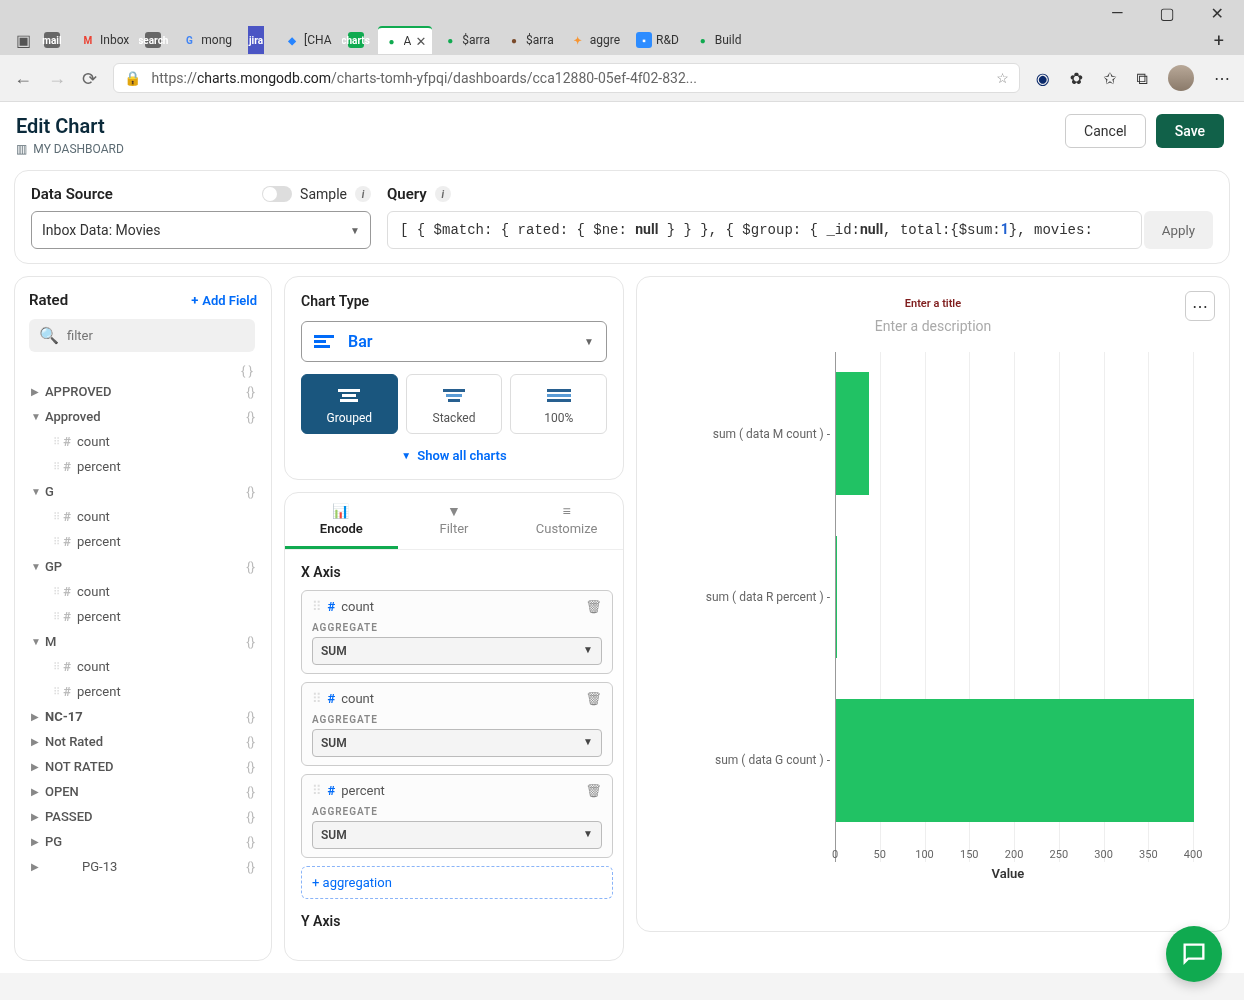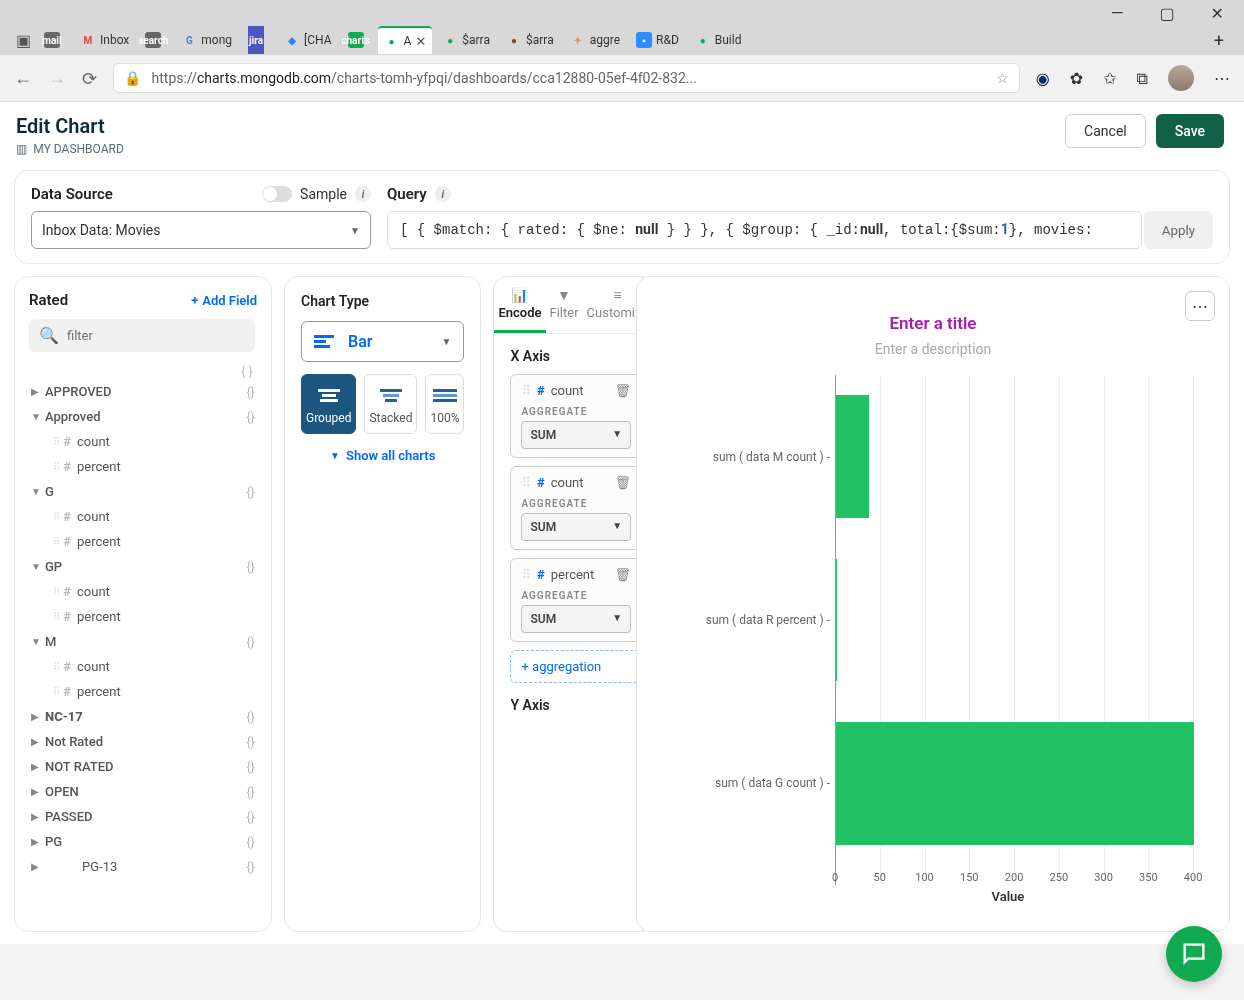--- a/index.html
+++ b/index.html
@@ -61,21 +61,21 @@
 .fields-scroll::-webkit-scrollbar-track { background: #f4f4f4; }
 .fields-scroll::-webkit-scrollbar-thumb { background: #bbb; border-radius: 3px; border: 3px solid #f4f4f4; }
 .field-row { display: flex; align-items: center; padding: 5px 2px; font-size: 13px; color: #555; }
 .field-row .caret { width: 14px; color: #888; font-size: 10px; }
 .field-row.child { padding-left: 24px; }
 .field-row .grip { color: #ddd; font-size: 10px; letter-spacing: -1px; margin-right: 4px; }
 .field-row .type-icon { color: #bbb; font-weight: bold; font-size: 13px; margin-right: 6px; }
 .field-row .fname { flex: 1; color: #555; }
 .field-row .braces { color: #bbb; font-size: 13px; margin-right: 8px; }
 
-.center-col { width: 340px; display: flex; flex-direction: row; gap: 12px; }
+.center-col { width: 340px; display: flex; flex-direction: column; gap: 12px; }
 .chart-type-panel { padding: 16px; }
 .panel-title { font-size: 14px; font-weight: 600; color: #222; margin-bottom: 12px; }
 .chart-select { border: 1px solid #999; border-radius: 6px; padding: 10px 12px; display: flex; align-items: center; gap: 14px; color: #016bf8; font-weight: 600; }
 .chart-select .bar-icon { display: flex; flex-direction: column; gap: 2px; }
 .chart-select .bar-icon span { height: 3px; background: #016bf8; }
 .chart-subtypes { display: flex; gap: 8px; margin-top: 12px; }
 .subtype { flex: 1; border: 1px solid #ddd; border-radius: 6px; padding: 8px 4px; text-align: center; font-size: 12px; color: #555; background: #fff; }
 .subtype.active { background: #1a567e; color: #fff; border-color: #1a567e; }
 .subtype-icon { height: 24px; display: flex; flex-direction: column; align-items: center; justify-content: center; gap: 2px; margin-bottom: 4px; }
 .subtype-icon span { height: 3px; }
@@ -96,21 +96,21 @@
 .enc-field-top { display: flex; align-items: center; gap: 6px; font-size: 13px; color: #555; }
 .enc-field-top .grip { color: #ddd; }
 .enc-field-top .hash { color: #016bf8; font-weight: bold; }
 .enc-field-top .del { margin-left: auto; color: #888; }
 .enc-agg-label { font-size: 10px; letter-spacing: 1px; color: #888; font-weight: 600; margin: 8px 0 4px; }
 .enc-agg-select { border: 1px solid #bbb; border-radius: 4px; padding: 6px 8px; font-size: 12px; font-weight: 600; color: #444; display: flex; justify-content: space-between; background: #f4f4f4; }
 .add-agg { border: 1px dashed #8ab4f8; border-radius: 6px; padding: 8px 10px; color: #016bf8; font-size: 13px; }
 
 .chart-panel { flex: 1; padding: 18px; position: relative; height: 656px; }
 .chart-menu { position: absolute; top: 14px; right: 14px; border: 1px solid #ccc; border-radius: 6px; width: 30px; height: 30px; display: flex; align-items: center; justify-content: center; font-size: 16px; color: #333; }
-.chart-title-input { text-align: center; color: #a21caf; font-size: 17px; font-weight: 600; margin-top: 18px; }
+.chart-title-input { text-align: center; color: #7f1d1d; font-size: 11px; font-weight: 600; margin-top: 2px; }
 .chart-desc-input { text-align: center; color: #aaa; font-size: 14px; margin-top: 8px; }
 .chart-svg-area { position: relative; margin-top: 18px; height: 510px; margin-left: 30px; }
 .y-tick-label { position: absolute; left: 0; font-size: 12px; color: #666; text-align: right; width: 145px; transform: translateY(-50%); }
 .plot-area { position: absolute; left: 150px; top: 0; right: 0; bottom: 0; }
 .gridline { position: absolute; top: 0; bottom: 0; width: 1px; background: #eee; }
 .gridline.axis { background: #999; }
 .hbar { position: absolute; left: 1px; background: #21c264; }
 .x-tick { position: absolute; font-size: 11px; color: #666; transform: translateX(-50%); }
 .x-axis-label { text-align: center; font-size: 13px; color: #333; margin-top: 4px; margin-left: 150px; font-weight: 600; }
 

